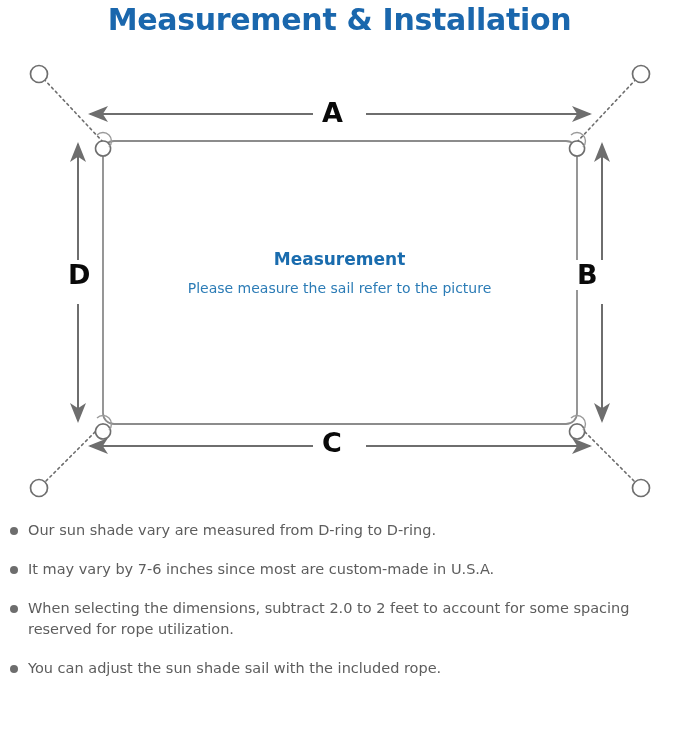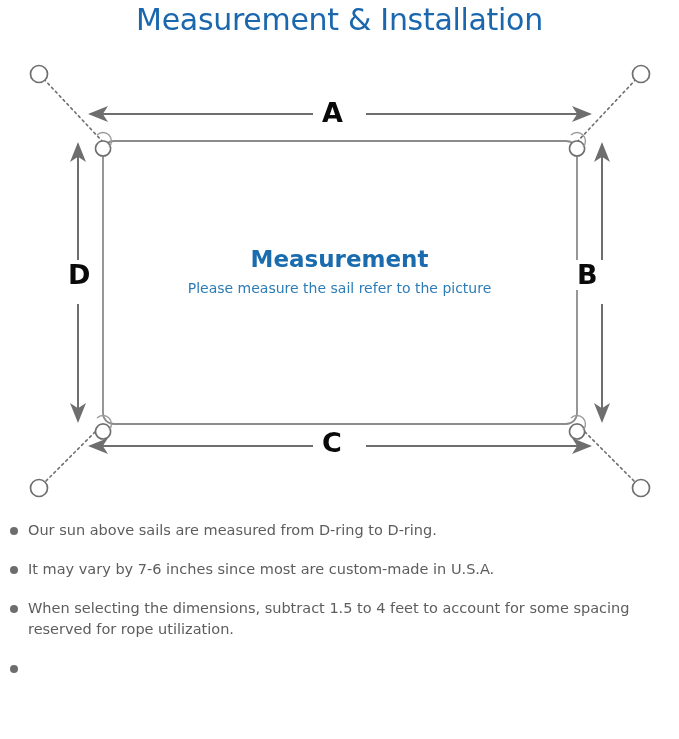--- a/index.html
+++ b/index.html
@@ -17,21 +17,21 @@
 
   
   #page-title {
     position: absolute;
     top: 0px;
     left: 0;
     width: 679px;
     text-align: center;
     color: #1a67ad;
     font-family: "DejaVu Sans", sans-serif;
-    font-weight: normal;
+    font-weight: bold;
     font-size: 30px;
     letter-spacing: -0.3px;
     line-height: 40px;
     white-space: nowrap;
   }
 
   
   #diagram {
     position: absolute;
     top: 52px;
@@ -46,21 +46,21 @@
   
   #sail-heading {
     position: absolute;
     left: 0;
     top: 192px;
     width: 679px;
     text-align: center;
     color: #1a6cae;
     font-family: "DejaVu Sans", sans-serif;
     font-weight: bold;
-    font-size: 23px;
+    font-size: 17px;
     line-height: 30px;
     white-space: nowrap;
   }
   #sail-subheading {
     position: absolute;
     left: 0;
     top: 226px;
     width: 679px;
     text-align: center;
     color: #2c7cb6;
@@ -180,26 +180,27 @@
 
   <div class="dim-label" id="dim-a">A</div>
   <div class="dim-label" id="dim-b">B</div>
   <div class="dim-label" id="dim-c">C</div>
   <div class="dim-label" id="dim-d">D</div>
 </div>
 
 <div id="notes">
   <div class="note-item">
     <span class="bullet"></span>
-    <span>Our sun above sails are measured from D-ring to D-ring.</span>
+    <span>Our sun shade vary are measured from D-ring to D-ring.</span>
   </div>
   <div class="note-item">
     <span class="bullet"></span>
     <span>It may vary by 7-6 inches since most are custom-made in U.S.A.</span>
   </div>
   <div class="note-item">
     <span class="bullet"></span>
-    <span>When selecting the dimensions, subtract 1.5 to 4 feet to account for some spacing reserved for rope utilization.</span>
-  </div>
-  <div class="note-item">
-    <span class="bullet"></span>
+    <span>When selecting the dimensions, subtract 2.0 to 2 feet to account for some spacing reserved for rope utilization.</span>
+  </div>
+  <div class="note-item">
+    <span class="bullet"></span>
+    <span>You can adjust the sun shade sail with the included rope.</span>
   </div>
 </div>
 
 </body></html>

